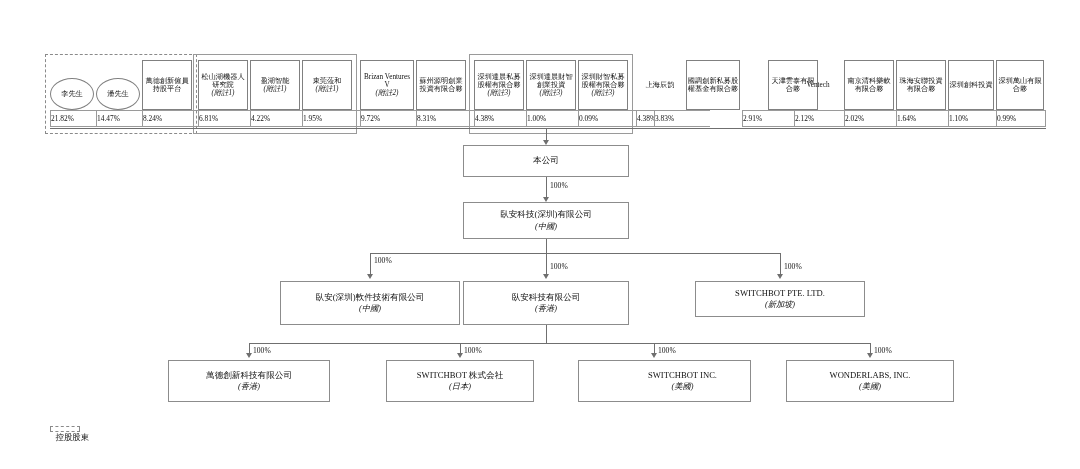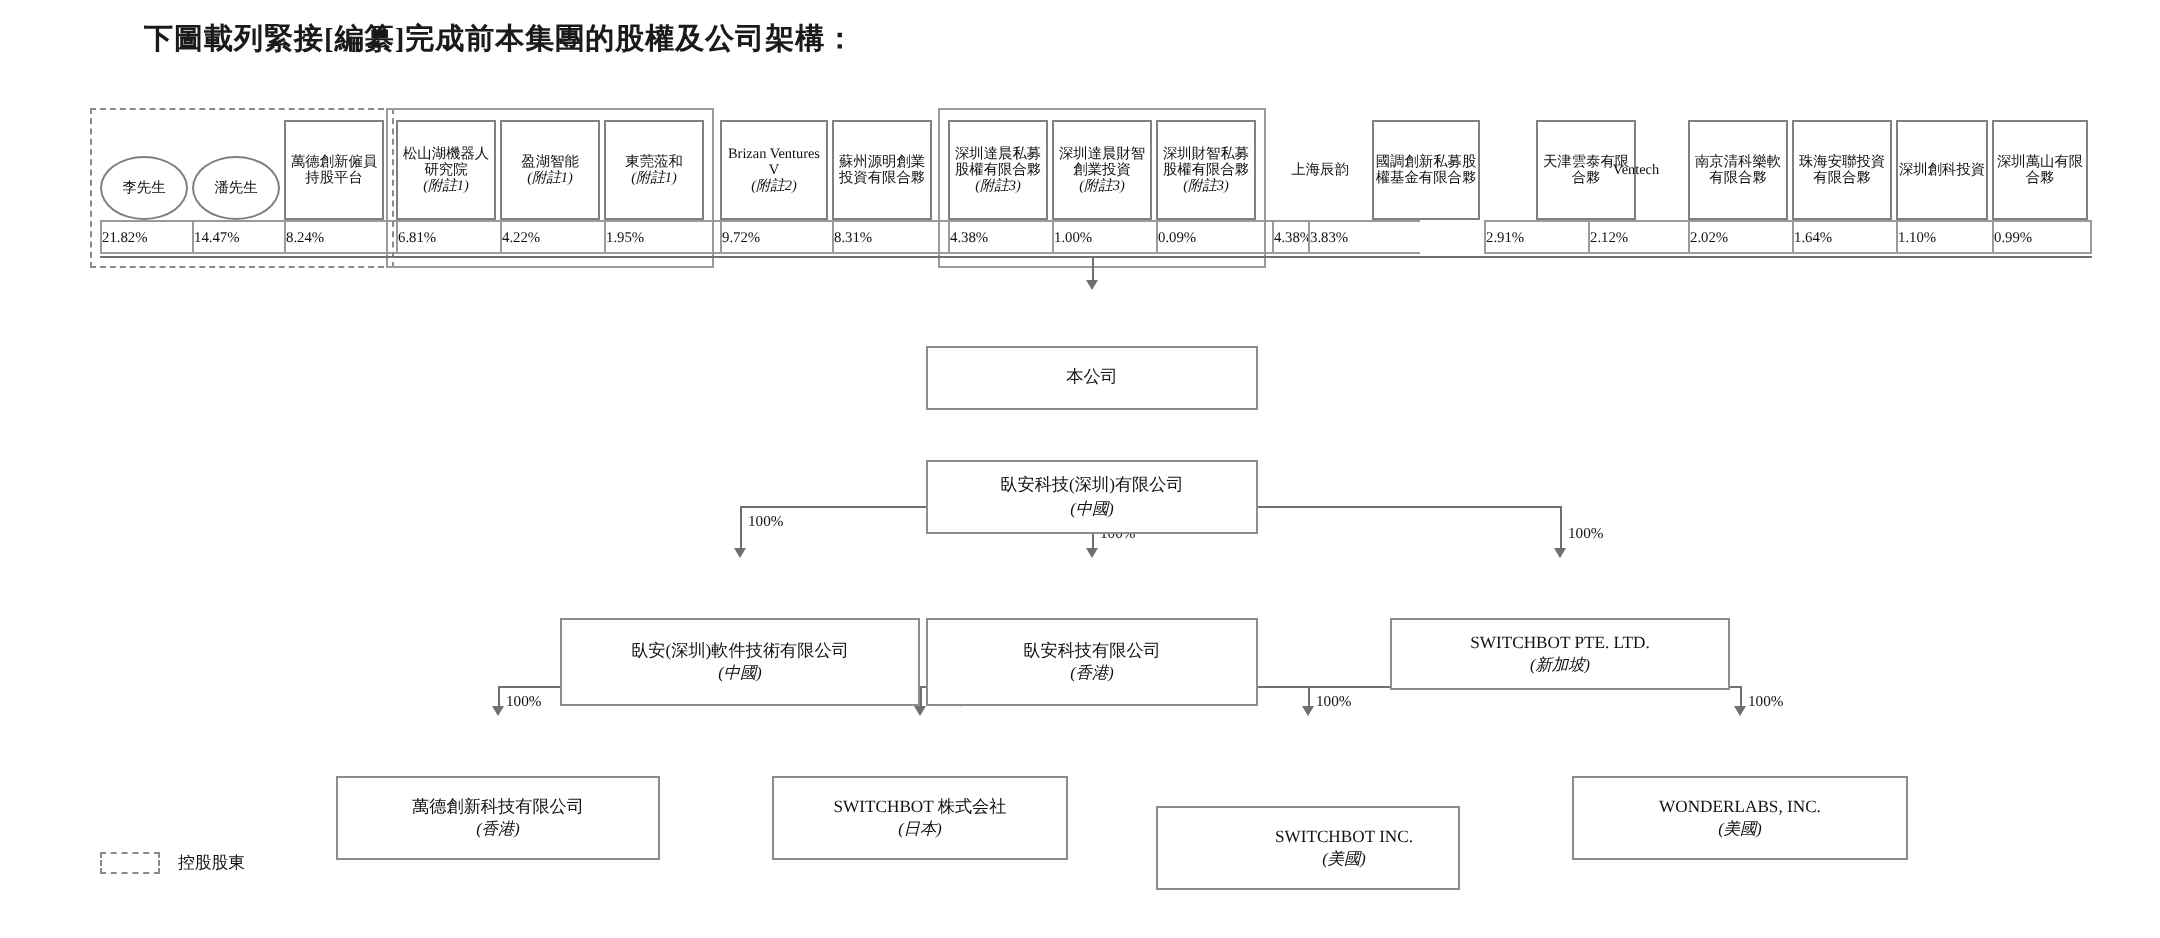--- a/index.html
+++ b/index.html
@@ -79,21 +79,20 @@
     border:1px solid #8c8c8c;
     background:#fff;
     display:flex;
     flex-direction:column;
     align-items:center;
     justify-content:center;
     text-align:center;
     font-size:8.6px;
     line-height:1.35;
     color:#111;
-    margin-top:28px;
   }
   .node .sub{font-style:italic;font-size:8.2px;}
 
   
   .ln{position:absolute;background:#6f6f6f;}
   .lnv{width:1px;}
   .lnh{height:1px;}
   .arrow{
     position:absolute;
     width:0;height:0;
@@ -103,34 +102,33 @@
   }
   .pctlbl{
     position:absolute;
     font-size:7.6px;
     color:#111;
     white-space:nowrap;
   }
 
   
   .legend{position:absolute;left:50px;top:426px;font-size:8.4px;}
-  .lg-row{position:relative;height:17px;display:flex;align-items:flex-start;}
+  .lg-row{position:relative;height:17px;display:flex;align-items:flex-end;flex-direction:column;}
   .lg-key{
     width:30px;height:11px;box-sizing:border-box;
     margin-right:9px;background:#fff;
   }
   .lg-key.dashed{border:1.3px dashed #8a8a8a;}
   .lg-key.solid{border:1px solid #8c8c8c;}
   .lg-txt{color:#111;}
 </style>
 </head>
 <body>
 
 <div id="chart">
-  <div class="title">下圖載列緊接[編纂]完成前本集團的股權及公司架構：</div>
   <div class="sh-row" id="sh-row">
       <div class="sh ellipse" style="left: 6px; width: 44px; top: 22px; height: 32px;">
         <div>
           <span class="nm">李先生</span>
         </div>
       </div>
       <div class="pct" style="left: 6px; top: 54px; width: 46px;">21.82%</div>
       <div class="ln lnv" style="left: 28px; top: 54px; height: 0px;"></div>
       <div class="sh ellipse" style="left: 52px; width: 44px; top: 22px; height: 32px;">
         <div>
@@ -323,21 +321,21 @@
         <div class="sub">(新加坡)</div>
       </div>
       <div class="node" style="left: 168px; top: 360px; width: 162px; height: 42px;">
         <div>萬德創新科技有限公司</div>
         <div class="sub">(香港)</div>
       </div>
       <div class="node" style="left: 386px; top: 360px; width: 148px; height: 42px;">
         <div>SWITCHBOT 株式会社</div>
         <div class="sub">(日本)</div>
       </div>
-      <div class="node" style="left: 578px; top: 375px; width: 152px; height: 42px; padding-left: 36px;">
+      <div class="node" style="left: 578px; top: 360px; width: 173px; height: 42px; padding-left: 36px;">
         <div>SWITCHBOT INC.</div>
         <div class="sub">(美國)</div>
       </div>
       <div class="node" style="left: 786px; top: 360px; width: 168px; height: 42px;">
         <div>WONDERLABS, INC.</div>
         <div class="sub">(美國)</div>
       </div>
     </div>
 
   <div class="legend" id="legend">

